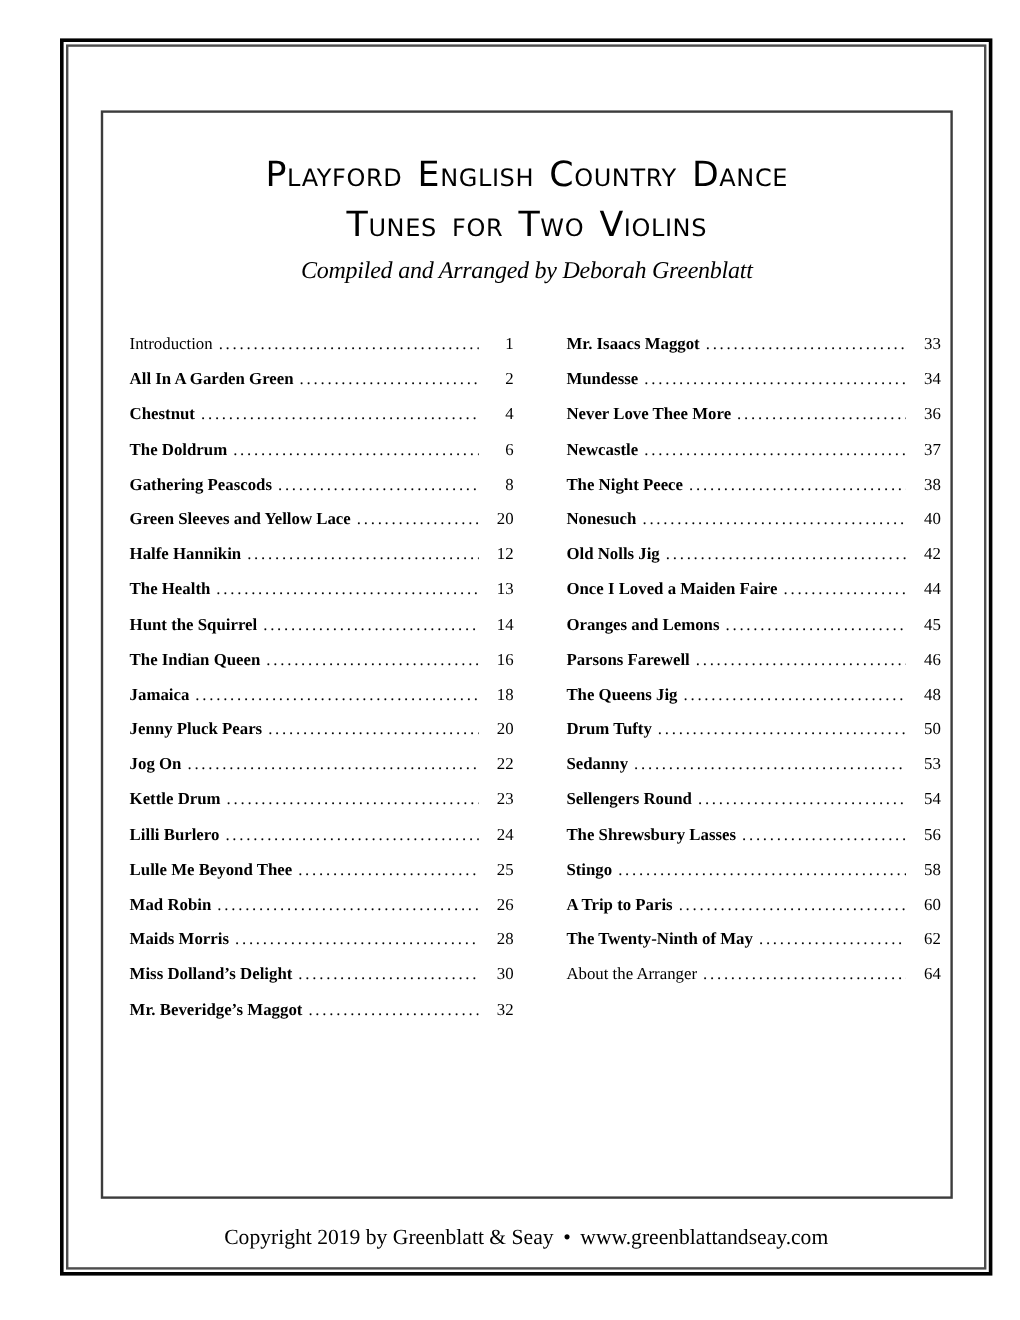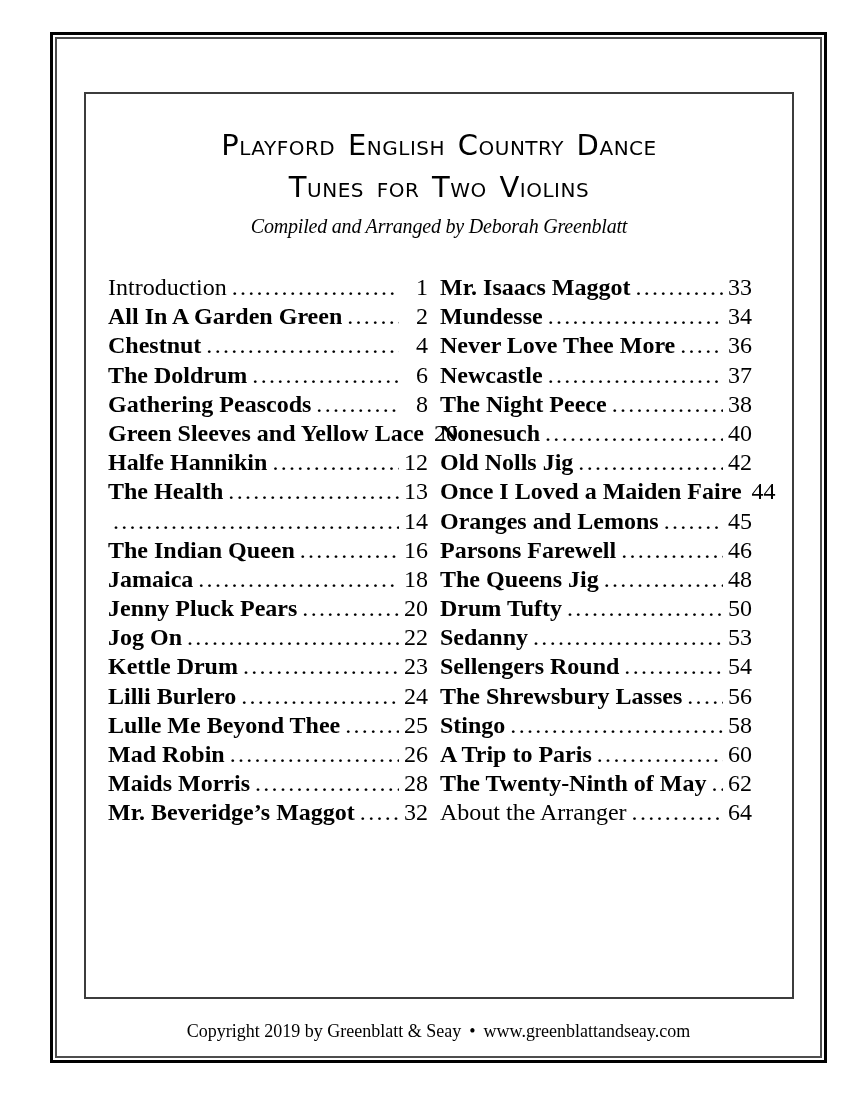--- a/index.html
+++ b/index.html
@@ -49,23 +49,23 @@
     letter-spacing: -0.2px;
     line-height: 33px;
     margin-top: 2px;
   }
   
   .toc {
     position: absolute;
     top: 179px; left: 22px;
     width: 684px;
     display: flex;
-    gap: 12px;
+    gap: 44px;
     font-family: "Liberation Serif", serif;
-    font-size: 24px;
+    font-size: 14px;
   }
   .toc-col { flex: 0 0 auto; }
   .toc-col-left  { width: 320px; }
   .toc-col-right { width: 312px; }
   .toc-row {
     display: flex;
     align-items: baseline;
     height: 29.2px;
     line-height: 29.2px;
     white-space: nowrap;
@@ -154,20 +154,21 @@
             <span class="toc-title">Halfe Hannikin</span>
             <span class="toc-leader"></span>
             <span class="toc-page">12</span>
           </div>
           <div class="toc-row">
             <span class="toc-title">The Health</span>
             <span class="toc-leader"></span>
             <span class="toc-page">13</span>
           </div>
           <div class="toc-row">
+            <span class="toc-title">Hunt the Squirrel</span>
             <span class="toc-leader"></span>
             <span class="toc-page">14</span>
           </div>
           <div class="toc-row">
             <span class="toc-title">The Indian Queen</span>
             <span class="toc-leader"></span>
             <span class="toc-page">16</span>
           </div>
           <div class="toc-row">
             <span class="toc-title">Jamaica</span>
@@ -201,20 +202,25 @@
           </div>
           <div class="toc-row">
             <span class="toc-title">Mad Robin</span>
             <span class="toc-leader"></span>
             <span class="toc-page">26</span>
           </div>
           <div class="toc-row">
             <span class="toc-title">Maids Morris</span>
             <span class="toc-leader"></span>
             <span class="toc-page">28</span>
+          </div>
+          <div class="toc-row">
+            <span class="toc-title">Miss Dolland’s Delight</span>
+            <span class="toc-leader"></span>
+            <span class="toc-page">30</span>
           </div>
           <div class="toc-row">
             <span class="toc-title">Mr. Beveridge’s Maggot</span>
             <span class="toc-leader"></span>
             <span class="toc-page">32</span>
           </div>
         </div>
       <div class="toc-col toc-col-right">
           <div class="toc-row">
             <span class="toc-title">Mr. Isaacs Maggot</span>

